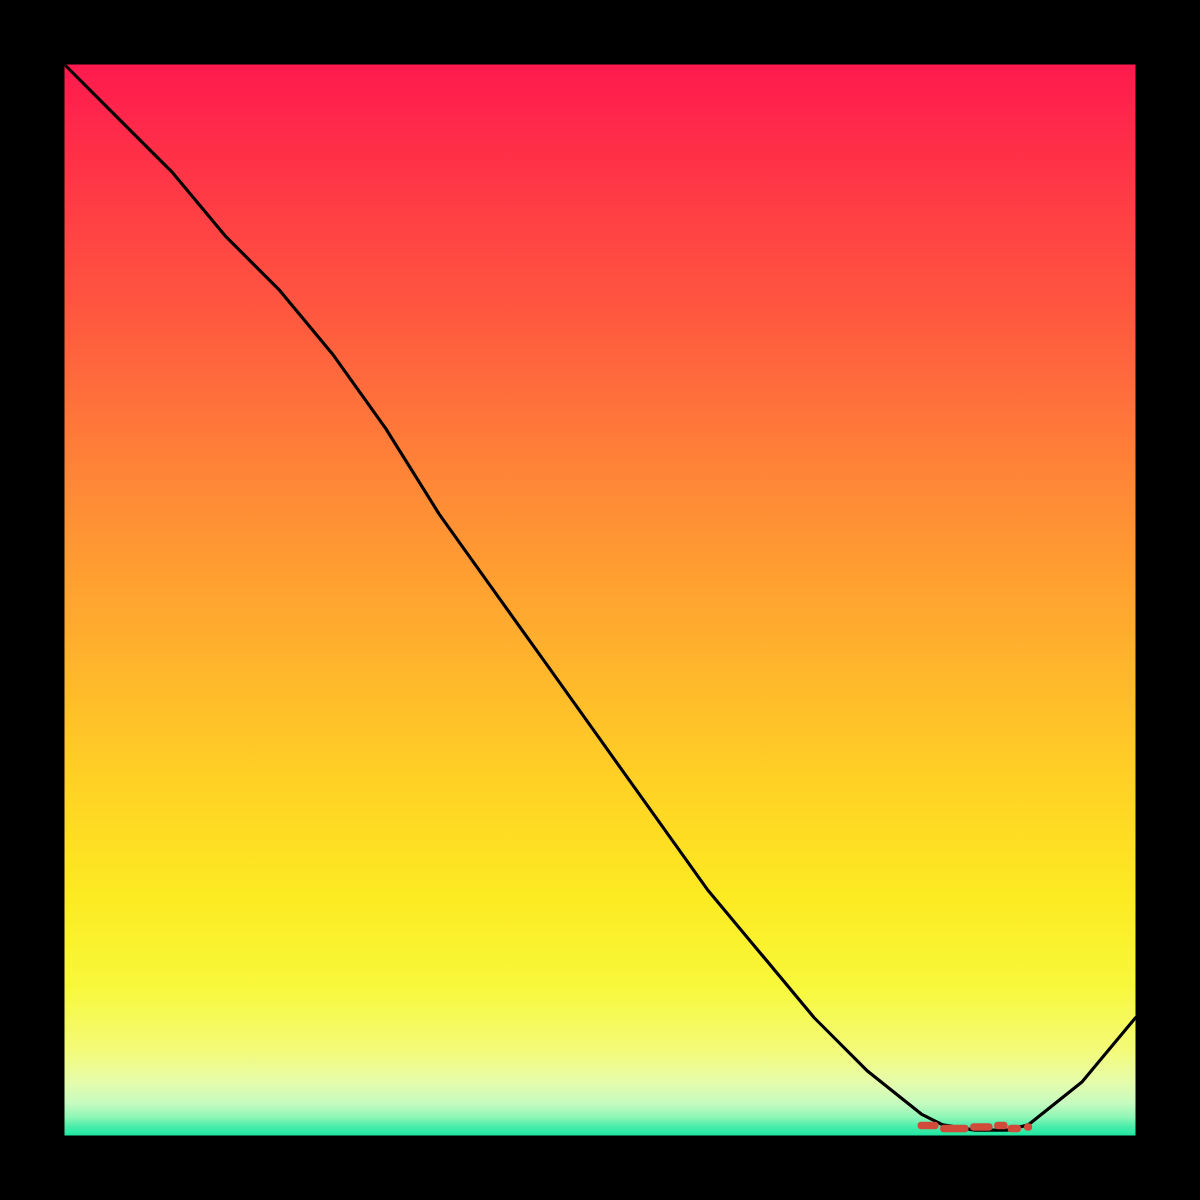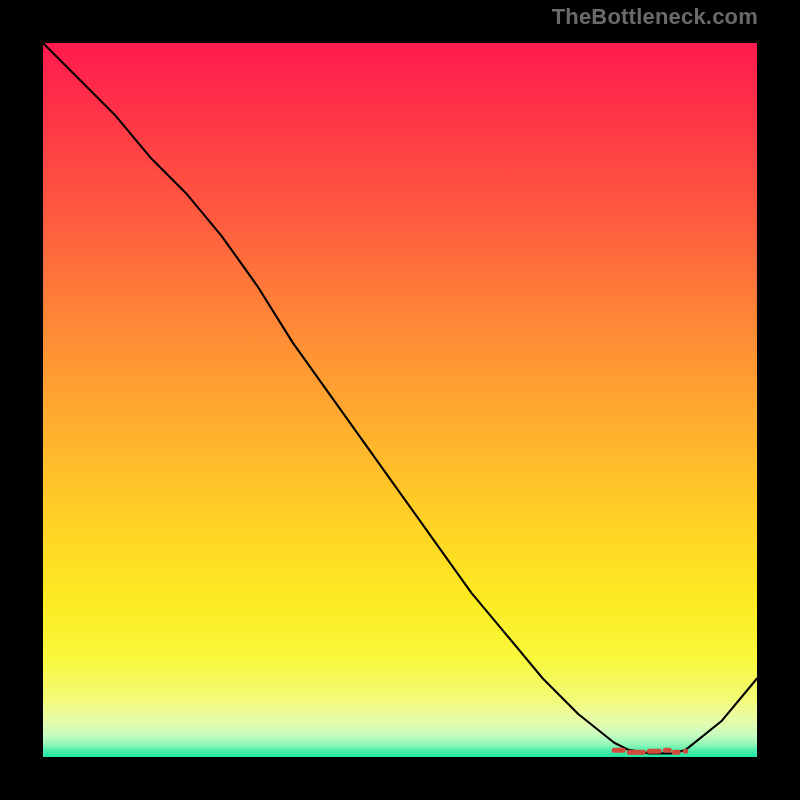--- a/index.html
+++ b/index.html
@@ -70,21 +70,20 @@
     font-size: 22px;
     font-weight: 600;
     color: #6a6a6a;
     letter-spacing: 0.2px;
   }
 </style>
 </head>
 <body>
 
 <div class="stage">
-  <div class="attribution">TheBottleneck.com</div>
 
   <div class="plot">
     <svg viewBox="0 0 714 714">
       <path id="curve-path" class="curve" d="M0.0 0.0 L35.7 35.7 L71.4 71.4 L107.1 114.2 L142.8 149.9 L178.5 192.8 L214.2 242.8 L249.9 299.9 L285.6 349.9 L321.3 399.8 L357.0 449.8 L392.7 499.8 L428.4 549.8 L464.1 592.6 L499.8 635.5 L535.5 671.2 L571.2 699.7 L585.5 706.9 L606.9 710.4 L628.3 710.4 L642.6 706.9 L678.3 678.3 L714.0 635.5"></path>
       <g id="dash-group" class="dashes">
           <line x1="571.2" x2="580.2" y1="707.3" y2="707.3"></line>
           <line x1="586.2" x2="600.2" y1="709.3" y2="709.3"></line>
           <line x1="606.2" x2="616.2" y1="708.3" y2="708.3"></line>
           <line x1="622.2" x2="626.2" y1="707.3" y2="707.3"></line>
           <line x1="631.2" x2="635.2" y1="709.3" y2="709.3"></line>

